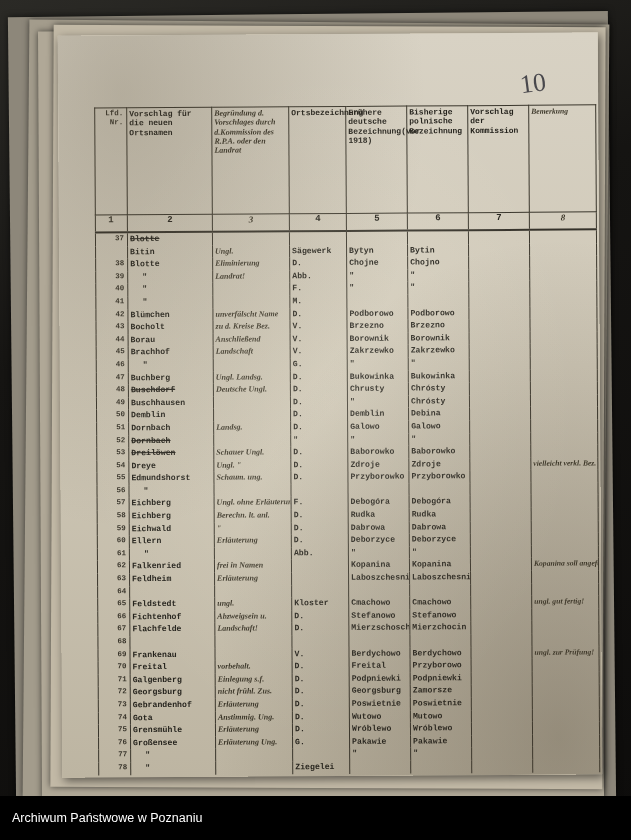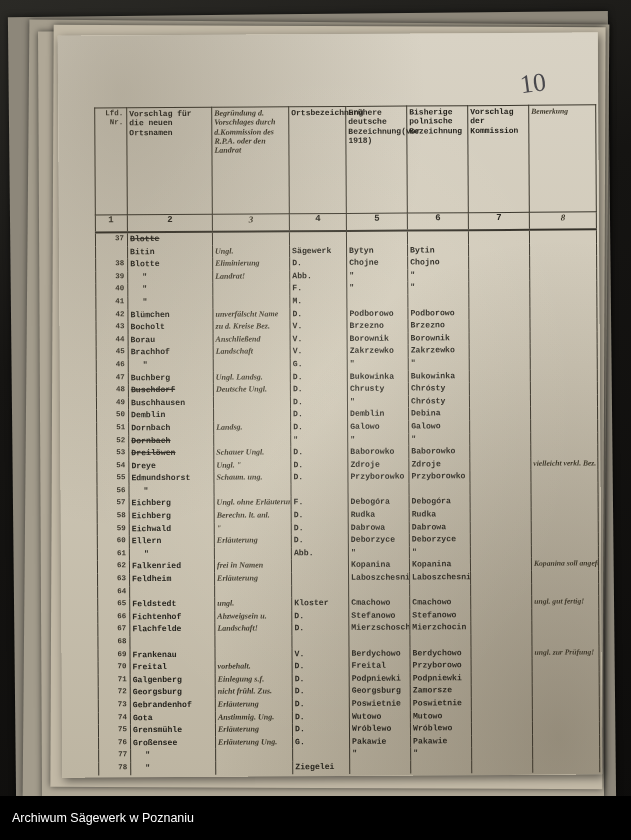--- a/index.html
+++ b/index.html
@@ -553,15 +553,15 @@
               <td class="c6" style="white-space: nowrap; overflow: hidden;"></td>
               <td class="c7" style="white-space: nowrap; overflow: hidden;"></td>
               <td class="c8" style="white-space: nowrap; overflow: hidden;"></td>
             </tr>
           </tbody>
       </table>
     </div>
   </div>
 
   <div id="caption">
-    <span>Archiwum Sägewerk w Poznaniu</span>
+    <span>Archiwum Państwowe w Poznaniu</span>
   </div>
 </div>
 
 </body></html>

